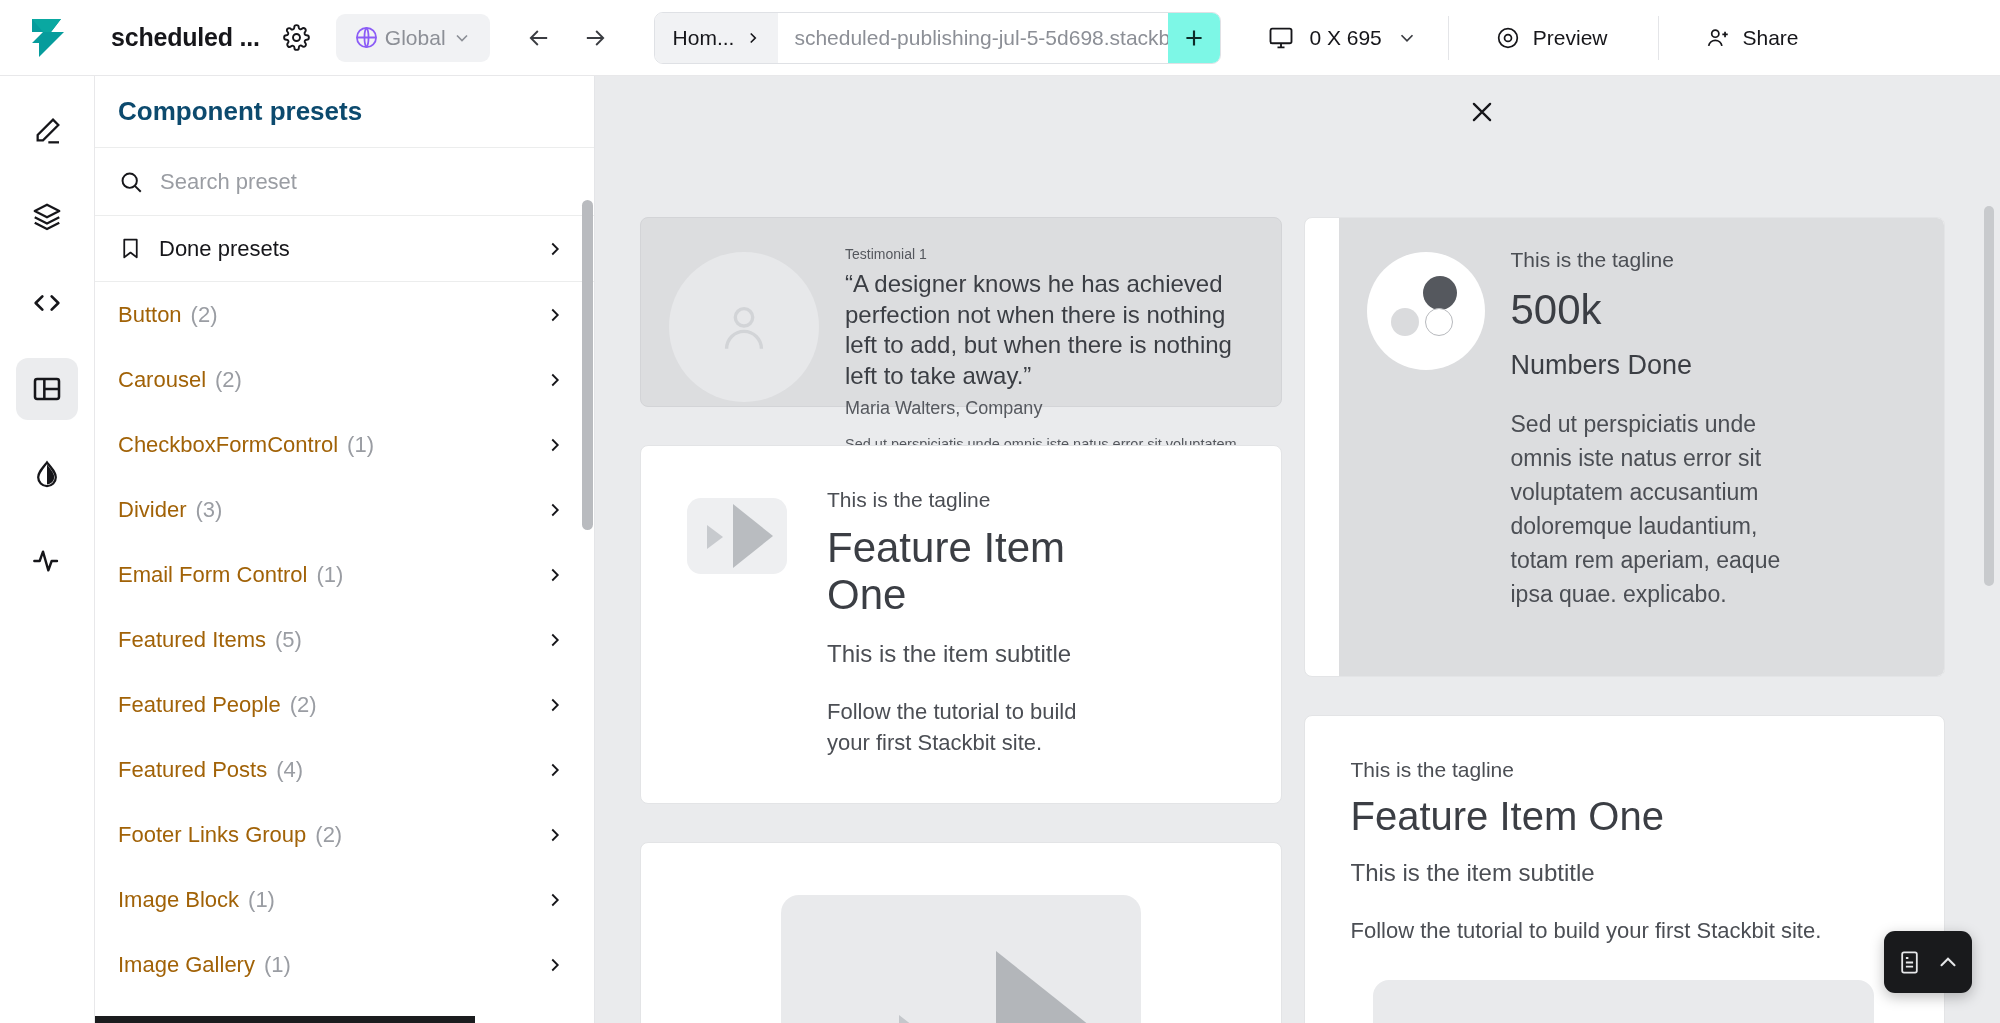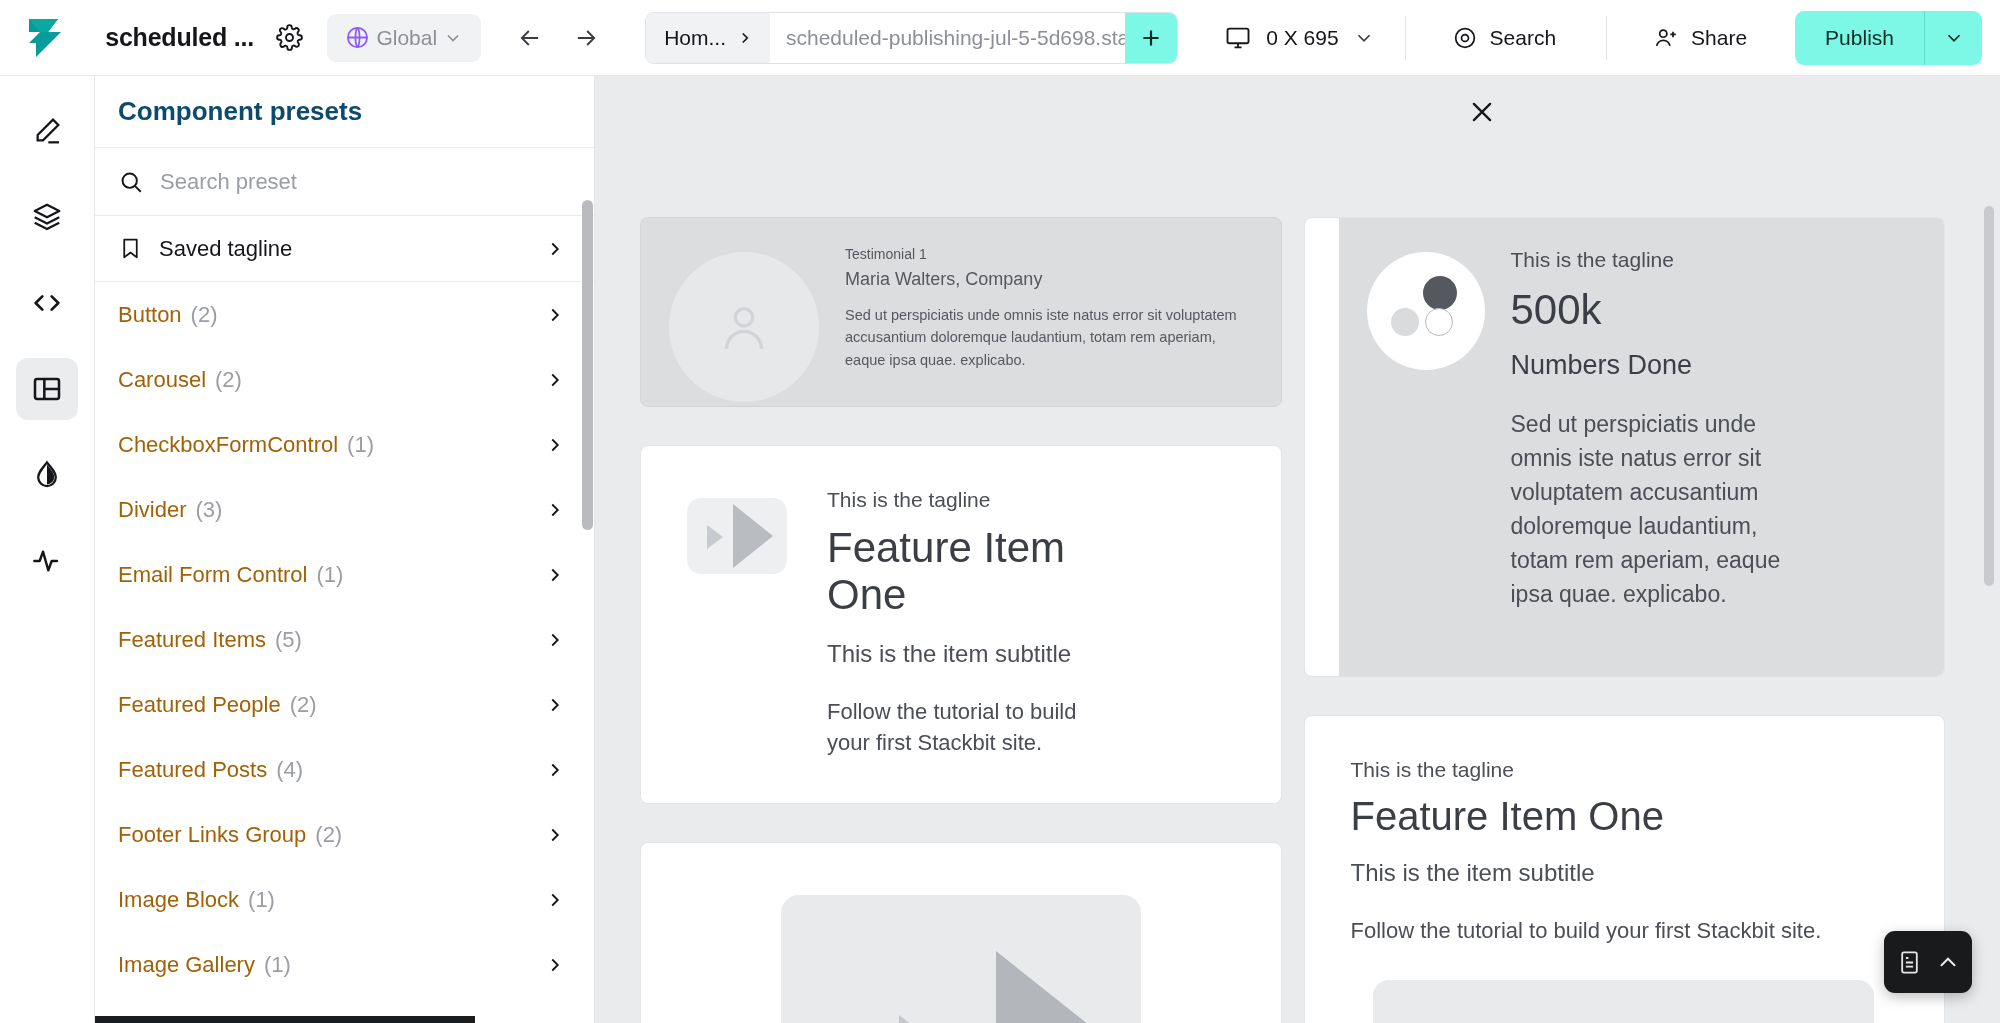--- a/index.html
+++ b/index.html
@@ -369,42 +369,34 @@
     </svg>
   </div>
 
   <div class="divider-v"></div>
 
   <div class="tool-btn">
     <svg width="26" height="26" viewBox="0 0 24 24" fill="none" stroke="#16161a" stroke-width="1.6">
       <circle cx="12" cy="12" r="8.6"></circle>
       <circle cx="12" cy="12" r="3.2"></circle>
     </svg>
-    <span>Search</span>
+    <span>Preview</span>
   </div>
 
   <div class="divider-v"></div>
 
   <div class="tool-btn">
     <svg width="26" height="26" viewBox="0 0 24 24" fill="none" stroke="#16161a" stroke-width="1.6">
       <circle cx="9.5" cy="8" r="3.3"></circle>
       <path d="M3.4 19.2a6.2 6.2 0 0 1 12.2 0"></path>
       <path d="M18.5 6.2v5M16 8.7h5"></path>
     </svg>
     <span>Share</span>
   </div>
 
-  <div class="publish-wrap">
-    <div class="publish-btn">Publish</div>
-    <div class="publish-caret">
-      <svg width="22" height="22" viewBox="0 0 24 24" fill="none" stroke="#0d2c28" stroke-width="1.9">
-        <path d="M6 9l6 6 6-6"></path>
-      </svg>
-    </div>
-  </div>
 </div>
 
 <div class="rail">
 
   <div class="rail-btn">
     <svg width="32" height="32" viewBox="0 0 24 24" fill="none" stroke="#16161a" stroke-width="1.7">
       <path d="M16.5 3.5l4 4L9 19H5v-4z"></path>
       <path d="M13 20.5h8"></path>
     </svg>
   </div>
@@ -461,21 +453,21 @@
       <circle cx="10.8" cy="10.8" r="6.6"></circle>
       <path d="M15.8 15.8 21 21"></path>
     </svg>
     <input type="text" placeholder="Search preset" style="">
   </div>
 
   <div class="saved-row">
     <svg width="25" height="25" viewBox="0 0 24 24" fill="none" stroke="#16161a" stroke-width="1.7" stroke-linejoin="round">
       <path d="M6 3.5h12v17l-6-4.6-6 4.6z"></path>
     </svg>
-    <span class="txt">Saved tagline</span>
+    <span class="txt">Done presets</span>
     <svg class="chev-right" width="22" height="22" viewBox="0 0 24 24" fill="none" stroke="#16161a" stroke-width="2">
       <path d="M9 18l6-6-6-6"></path>
     </svg>
   </div>
 
   <div class="list" id="preset-list">
       <div class="prow">
         <span class="nm">Button</span>
         <span class="ct">(2)</span>
         <svg class="chev-right" width="22" height="22" viewBox="0 0 24 24" fill="none" stroke="#16161a" stroke-width="2">
@@ -566,20 +558,21 @@
 
       <div class="testimonial">
         <div class="avatar-circle">
           <svg width="58" height="58" viewBox="0 0 24 24" fill="none" stroke="#d2d4d7" stroke-width="1.4">
             <circle cx="12" cy="8" r="3.6"></circle>
             <path d="M4.8 21a7.2 7.2 0 0 1 14.4 0"></path>
           </svg>
         </div>
         <div>
           <div class="t-label">Testimonial 1</div>
+          <div class="t-quote">“A designer knows he has achieved perfection not when there is nothing left to add, but when there is nothing left to take away.”</div>
           <div class="t-attr">Maria Walters, Company</div>
           <div class="t-body">Sed ut perspiciatis unde omnis iste natus error sit voluptatem accusantium doloremque laudantium, totam rem aperiam, eaque ipsa quae. explicabo.</div>
         </div>
       </div>
 
       <div class="feature-card">
         <div class="thumb">
           <div class="tri-big"></div>
           <div class="tri-sm"></div>
         </div>

